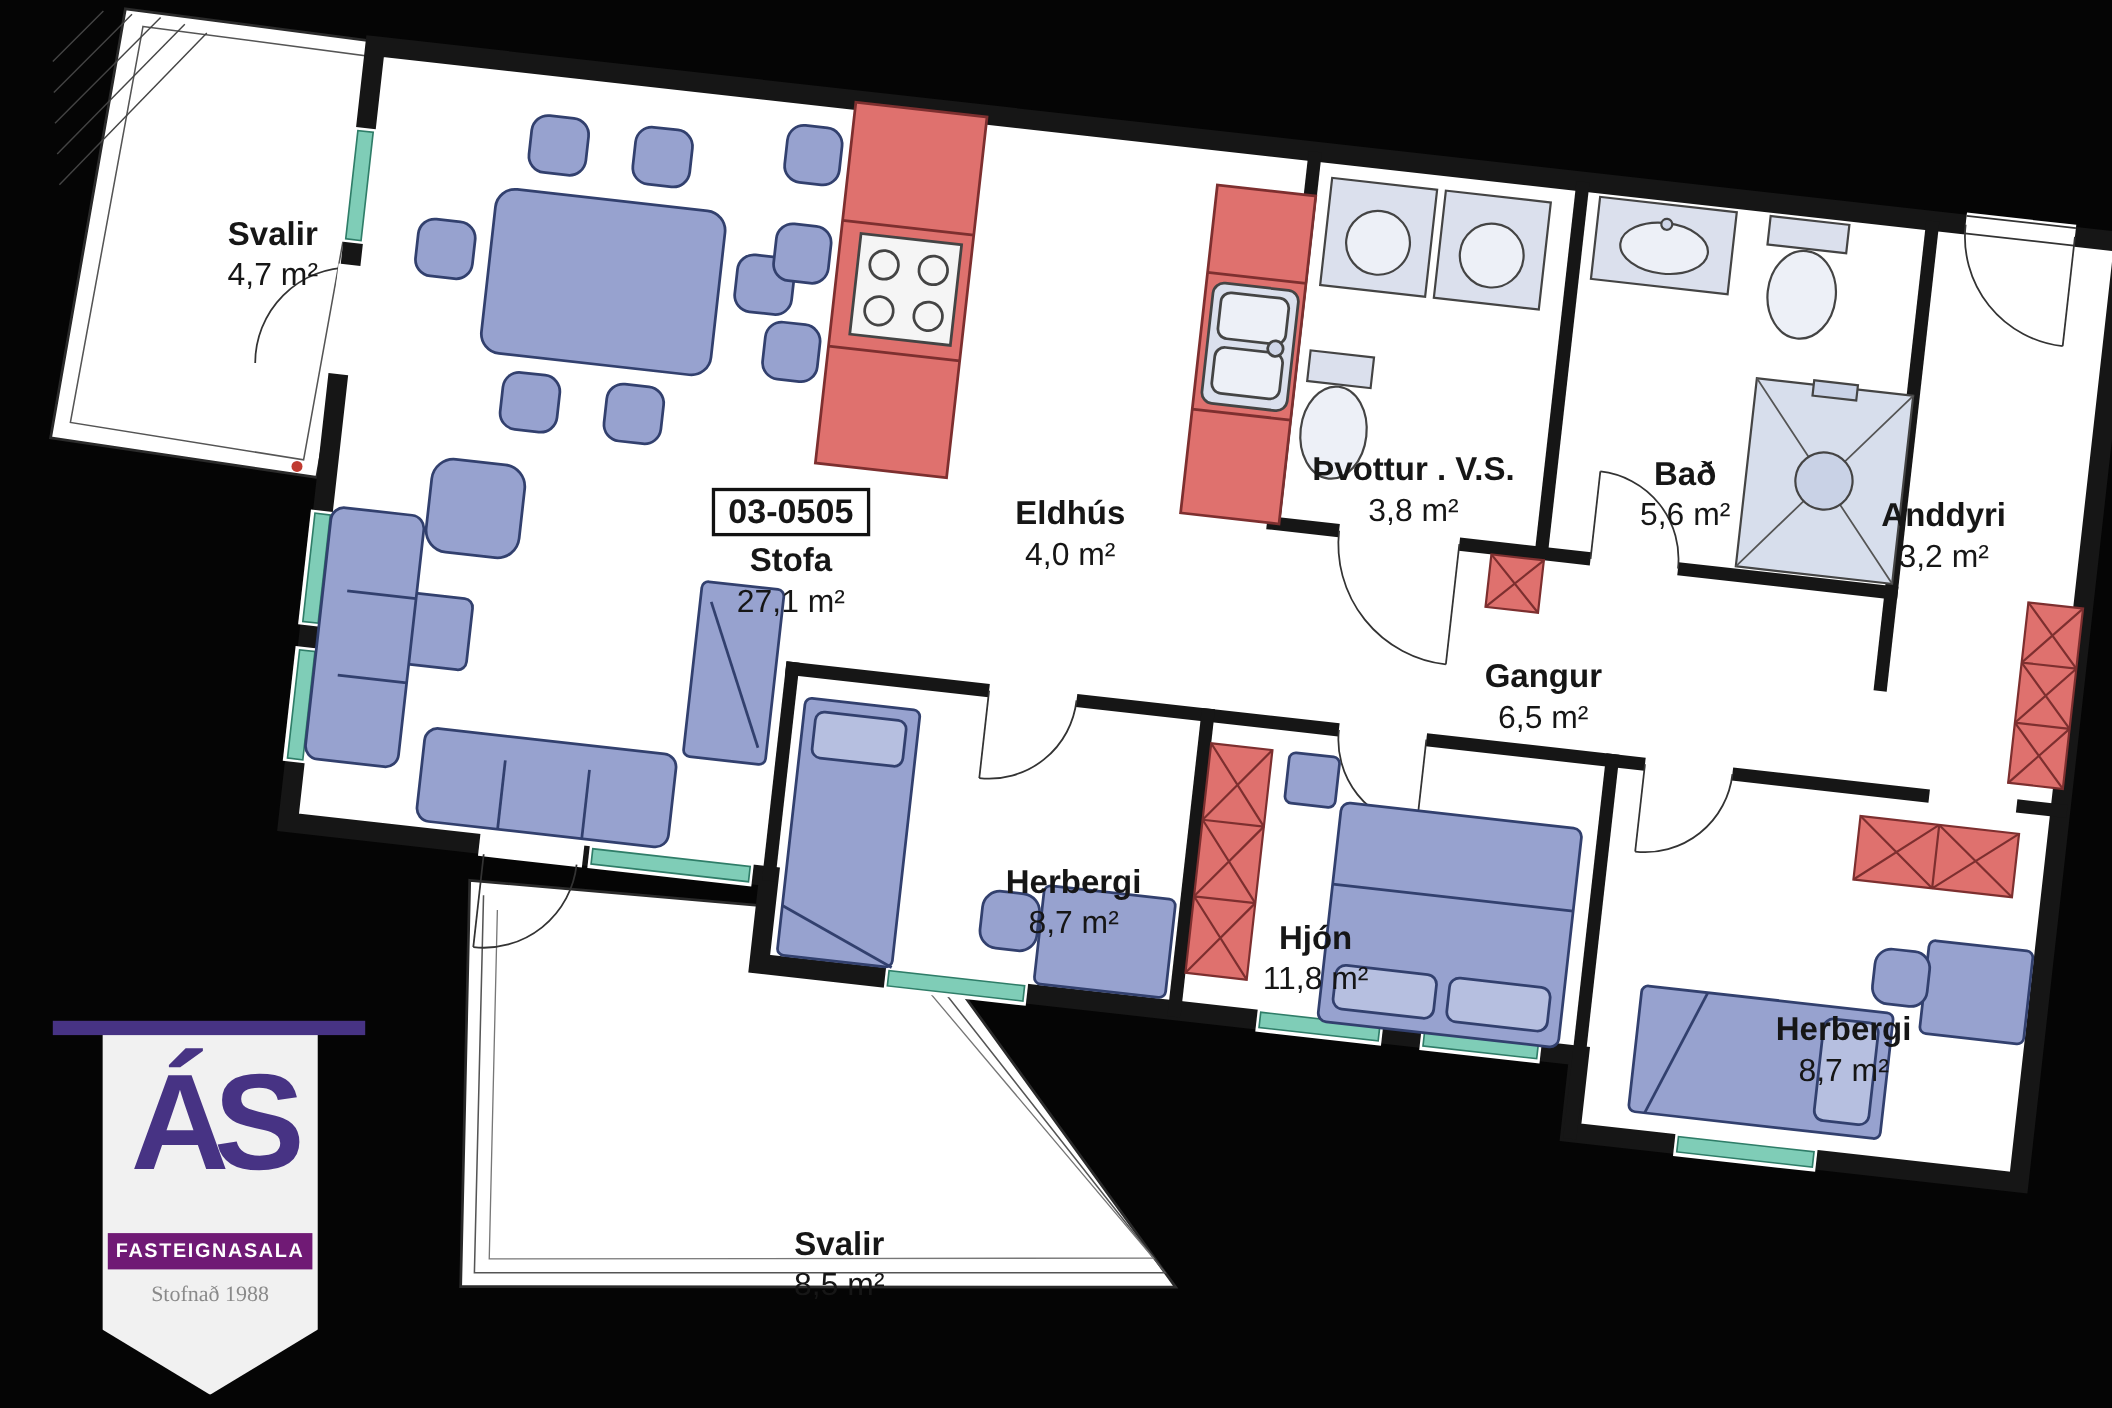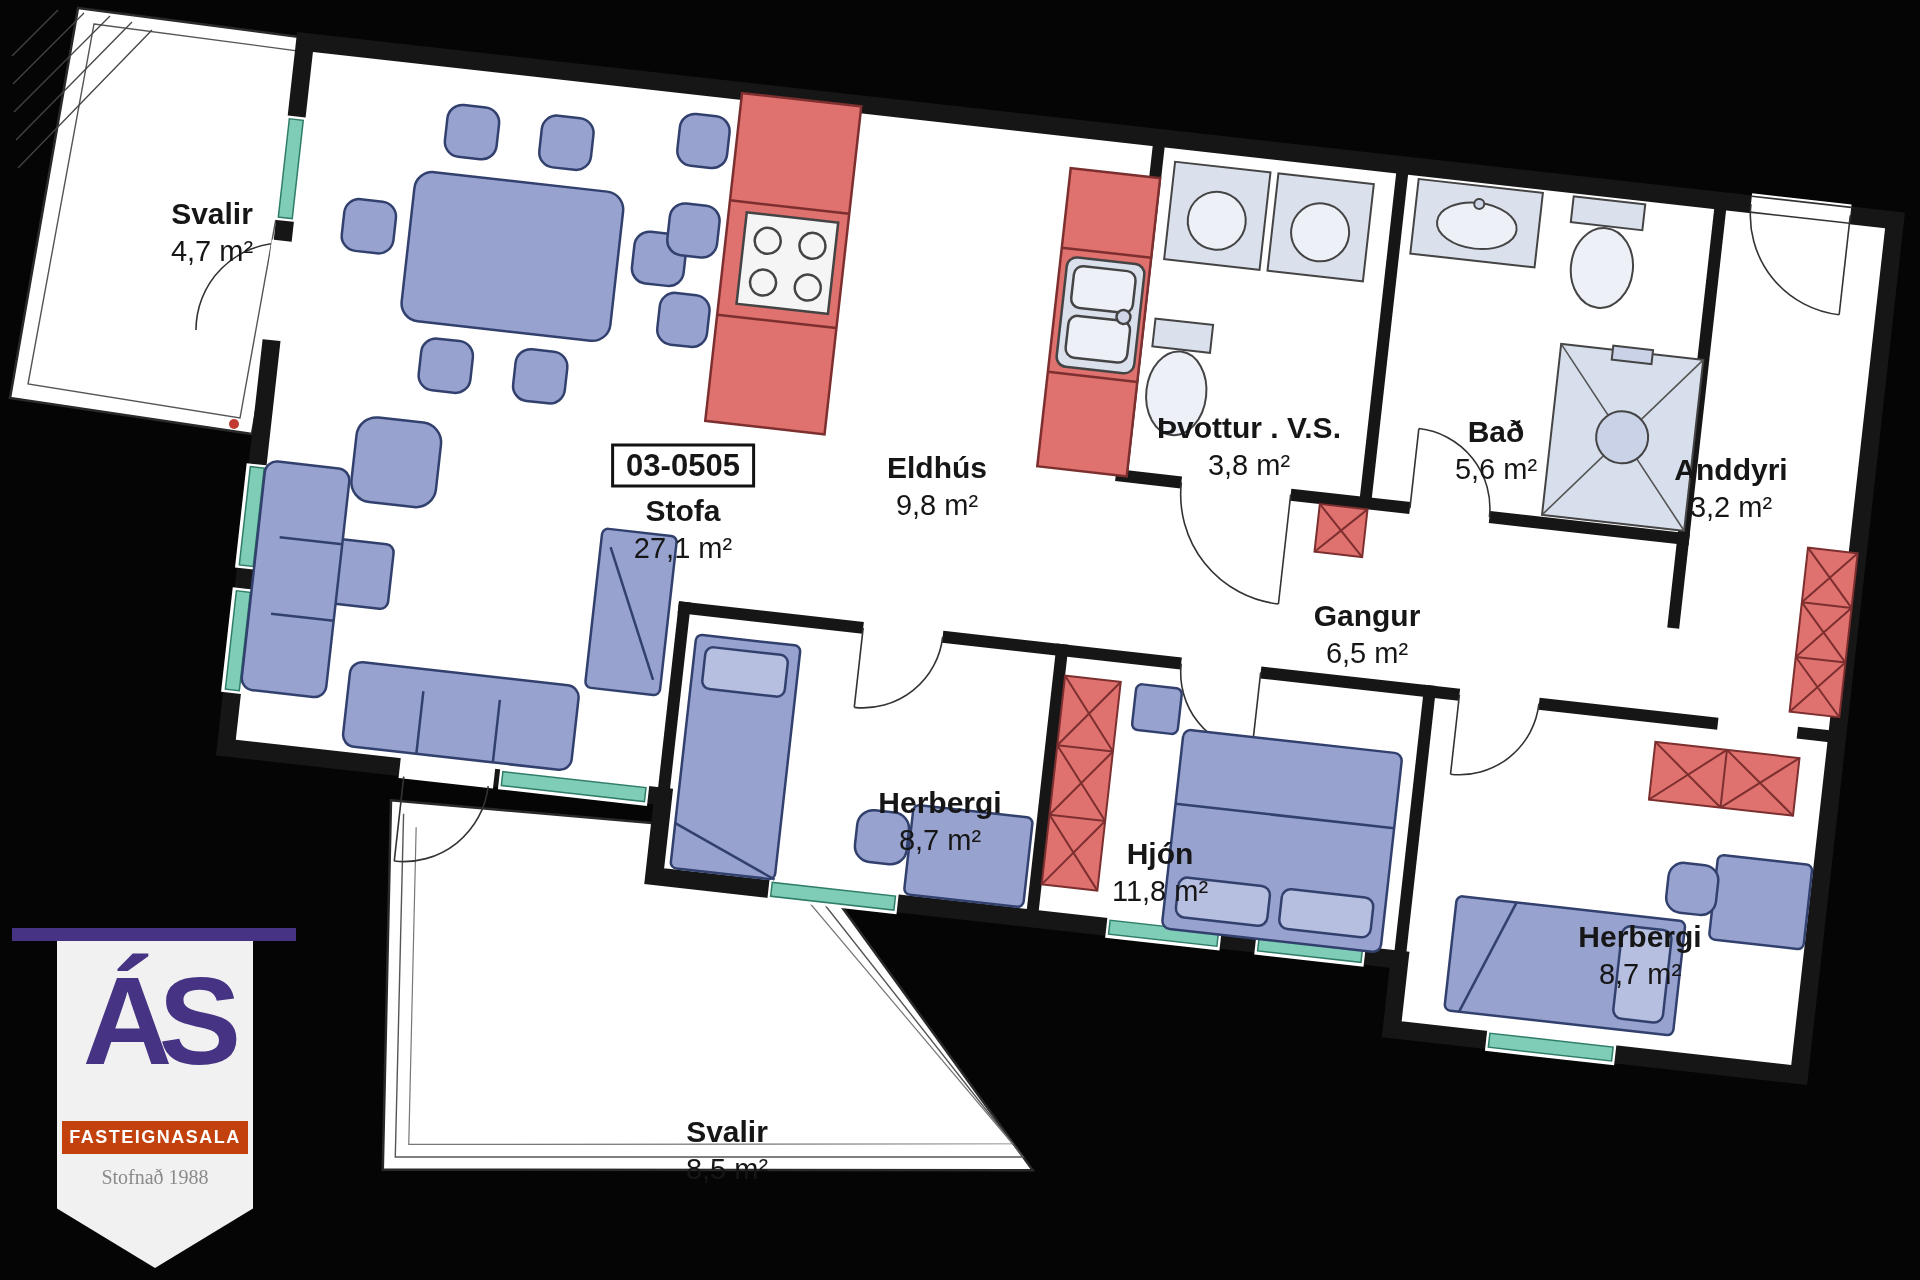--- a/index.html
+++ b/index.html
@@ -1,33 +1,33 @@
 <!DOCTYPE html>
 <html><head>
 <meta charset="utf-8">
 <style>
   html,body{margin:0;padding:0;}
   body{width:1920px;height:1280px;background:#050505;position:relative;overflow:hidden;
        font-family:"Liberation Sans",sans-serif;}
-  #stage{position:absolute;inset:0;}
+  #stage{position:absolute;inset:0;margin-left:36px;}
   svg{position:absolute;left:0;top:0;}
   .room-label{position:absolute;transform:translate(-50%,-50%);text-align:center;
               color:#161616;white-space:nowrap;z-index:5;}
   .room-name{font-weight:700;font-size:30px;line-height:38px;}
   .room-area{font-weight:400;font-size:29px;line-height:37px;}
   .unit-badge{display:inline-block;background:#ffffff;border:3px solid #111;
               font-weight:700;font-size:31px;padding:1px 12px;margin-bottom:4px;}
   
   .logo-bar{position:absolute;left:12px;top:928px;width:284px;height:13px;background:#473384;z-index:9;}
   .logo-banner{position:absolute;left:57px;top:938px;width:196px;height:330px;background:#f1f1f1;
                clip-path:polygon(0 0,100% 0,100% 82%,50% 100%,0 82%);z-index:8;}
   .logo-as{position:absolute;left:0;width:100%;top:8px;text-align:center;
            font-weight:700;font-size:124px;line-height:150px;color:#473384;letter-spacing:-14px;}
   .logo-sub{position:absolute;left:50%;transform:translateX(-50%);top:183px;width:186px;
-            background:#c2410c;color:#ffffff;font-weight:700;font-size:18px;
+            background:#701a75;color:#ffffff;font-weight:700;font-size:18px;
             letter-spacing:1.5px;text-align:center;padding:6px 0;}
   .logo-tag{position:absolute;left:0;width:100%;top:228px;text-align:center;
             font-family:"Liberation Serif",serif;font-size:20px;color:#8a8a8a;}
 </style>
 </head>
 <body>
 
 <div id="stage">
 
 <svg width="1920" height="1280" viewBox="0 0 1920 1280">
@@ -221,21 +221,21 @@
 </div>
 
 <div class="room-label" style="left:683px;top:505px;">
   <div class="unit-badge">03-0505</div>
   <div class="room-name">Stofa</div>
   <div class="room-area">27,1 m²</div>
 </div>
 
 <div class="room-label" style="left:937px;top:486px;">
   <div class="room-name">Eldhús</div>
-  <div class="room-area">9,8 m²</div>
+  <div class="room-area">4,0 m²</div>
 </div>
 
 <div class="room-label" style="left:1249px;top:446px;">
   <div class="room-name">Þvottur . V.S.</div>
   <div class="room-area">3,8 m²</div>
 </div>
 
 <div class="room-label" style="left:1496px;top:450px;">
   <div class="room-name">Bað</div>
   <div class="room-area">5,6 m²</div>

